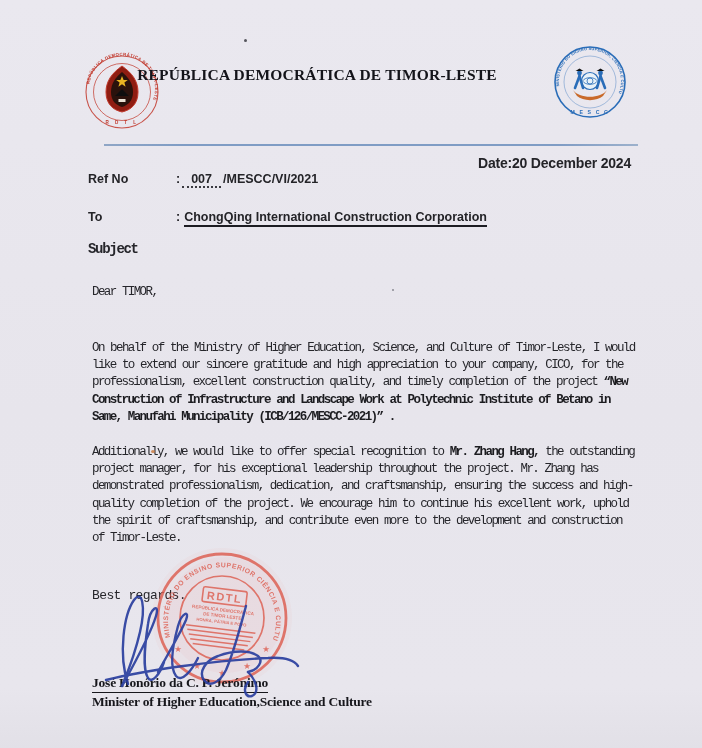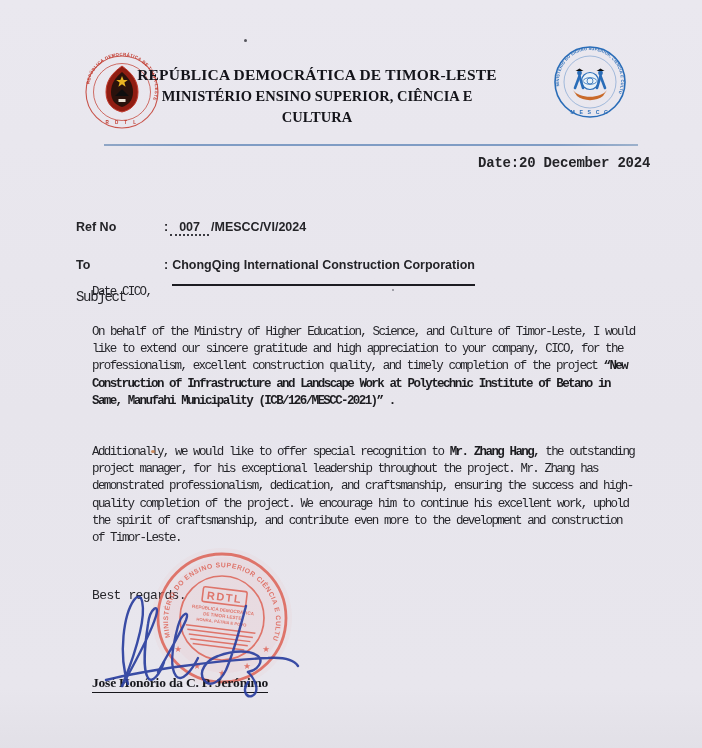--- a/index.html
+++ b/index.html
@@ -12,37 +12,37 @@
   .abs{position:absolute;}
   
   .letterhead{left:130px;top:64px;width:374px;text-align:center;
     font-family:"Liberation Serif",serif;font-weight:bold;color:#14141a;}
   .lh1{font-size:15.5px;line-height:22px;letter-spacing:.2px;}
   .lh2{font-size:14.5px;line-height:21px;}
   .lh3{font-size:14px;line-height:20px;}
   .rule{left:104px;top:144px;width:534px;height:2px;
     background:linear-gradient(90deg,#8fa6c6,#7f9cc4 15%,#7f9cc4 85%,#9db1cc);}
   
-  .date{left:478px;top:155px;font-size:14px;font-weight:bold;letter-spacing:-.2px;color:#242428;font-family:Liberation Mono, monospace;}
-  .row{left:76px;display:flex;font-size:12.5px;font-weight:bold;color:#242428;margin-top:48px;}
+  .date{left:478px;top:155px;font-size:14px;font-weight:bold;letter-spacing:-.2px;color:#242428;}
+  .row{left:88px;display:flex;font-size:12.5px;font-weight:bold;color:#242428;}
   .row .lbl{width:88px;flex:0 0 88px;}
   .ref-row{top:172px;}
   .to-row{top:210px;justify-content:center;}
   .dotted{border-bottom:2px dotted #3a3a40;padding:0 9px;margin:0 2px;}
-  .to-val{border-bottom:2px solid #1c1c22;padding-bottom:12px;margin-left:4px;}
+  .to-val{border-bottom:2px solid #1c1c22;padding-bottom:1px;margin-left:4px;}
   
   .mono{font-family:"Liberation Mono",monospace;color:#26262b;}
   .subject-row{top:241px;font-size:14px;font-weight:normal;}
-  .subject-row .lbl{letter-spacing:-1.3px;}
+  .subject-row .lbl{letter-spacing:-1.3px;font-weight:bold;}
   .subject-row .val{padding-left:12px;letter-spacing:.2px;}
   .body-text{left:92px;width:546px;font-size:12.5px;letter-spacing:-1.6px;
     line-height:17.2px;margin:0;word-spacing:.4px;}
   .body-text strong{font-weight:bold;color:#1c1c20;}
   .salutation{top:284px;}
-  .para1{top:324px;}
+  .para1{top:340px;}
   .para2{top:444px;}
   .regards{top:587px;font-size:13px;letter-spacing:-.6px;}
   
   .signer-name{left:92px;top:675px;font-family:"Liberation Serif",serif;
     font-weight:bold;font-size:13.5px;color:#17171c;
     border-bottom:1.8px solid #17171c;padding-bottom:1px;letter-spacing:-.2px;}
   .signer-title{left:92px;top:694px;font-family:"Liberation Serif",serif;
     font-weight:bold;font-size:13.5px;color:#17171c;letter-spacing:-.2px;}
   
   .emblem-left{left:82px;top:50px;width:80px;height:80px;}
@@ -74,21 +74,20 @@
       <path d="M40,22 C46,27 51,33 51,42 C51,51 46,55 40,57 C34,55 29,51 29,42 C29,33 34,27 40,22 Z" fill="#2a120c"></path>
       <polygon points="40,26 41.6,30 45.8,30 42.4,32.6 43.6,36.8 40,34.2 36.4,36.8 37.6,32.6 34.2,30 38.4,30" fill="#e8b423"></polygon>
       <path d="M33,46 L40,39 L47,46 Z" fill="#0e0e0e"></path>
       <rect x="36.5" y="49" width="7" height="3" fill="#e9e2d6"></rect>
       <text x="40" y="74" text-anchor="middle" font-size="4.6" font-weight="bold" fill="#c23a2e" letter-spacing="2.4">R D T L</text>
     </svg>
   </div>
 
   <div class="abs letterhead">
     <div class="lh1">REPÚBLICA DEMOCRÁTICA DE TIMOR-LESTE</div>
-    <div class="lh2">MINISTÉRIO ENSINO SUPERIOR, CIÊNCIA E CULTURA</div>
   </div>
 
   <div class="abs logo-right">
     <svg width="76" height="76" viewBox="0 0 76 76">
       <defs>
           <path id="logR" d="M 9,48 A 31,31 0 1 1 67,48"></path>
         </defs>
       <circle cx="38" cy="38" r="35" fill="none" stroke="#2a6db8" stroke-width="1.6"></circle>
       <circle cx="38" cy="38" r="26" fill="none" stroke="#2a6db8" stroke-width=".7" opacity=".55"></circle>
       <text font-size="4" font-weight="bold" fill="#2a6db8" letter-spacing=".2">
@@ -111,33 +110,33 @@
       <text x="38" y="70" text-anchor="middle" font-size="5.2" font-weight="bold" fill="#2a6db8" letter-spacing="1.6">M E S C C</text>
     </svg>
   </div>
 
   <div class="abs rule"></div>
 
   <div class="abs date">Date:20 December 2024</div>
 
   <div class="abs row ref-row">
     <span class="lbl">Ref No</span>
-    <span><span>:</span><span class="dotted">007</span><span>/MESCC/VI/2024</span></span>
+    <span><span>:</span><span class="dotted">007</span><span>/MESCC/VI/2021</span></span>
   </div>
 
   <div class="abs row to-row">
     <span class="lbl">To</span>
     <span><span>:</span><span class="to-val">ChongQing International Construction Corporation</span></span>
   </div>
 
   <div class="abs row mono subject-row">
     <span class="lbl">Subject</span>
   </div>
 
-  <p class="abs mono body-text salutation">Date CICO,</p>
+  <p class="abs mono body-text salutation">Dear TIMOR,</p>
 
   <p class="abs mono body-text para1"><span>On behalf of the Ministry of Higher Education, Science, and Culture of Timor-Leste, I would like to extend our sincere gratitude and high appreciation to your company, CICO, for the professionalism, excellent construction quality, and timely completion of the project  </span><strong>“New Construction of Infrastructure and Landscape Work at Polytechnic Institute of Betano in Same, Manufahi Municipality (ICB/126/MESCC-2021)” .</strong></p>
 
   <p class="abs mono body-text para2"><span>Additionally, we would like to offer special recognition to </span><strong>Mr. Zhang Hang,</strong><span> the outstanding project manager, for his exceptional leadership throughout the project. Mr. Zhang has demonstrated professionalism, dedication, and craftsmanship, ensuring the success and high-quality completion of the project. We encourage him to continue his excellent work, uphold the spirit of craftsmanship, and contribute even more to the development and construction of Timor-Leste.</span></p>
 
   <p class="abs mono body-text regards">Best  regards.</p>
 
   <div class="abs stamp">
     <svg width="150" height="150" viewBox="0 0 150 150">
       <defs>
@@ -181,18 +180,19 @@
         <path d="M24,110 C34,92 52,60 58,40 C62,26 52,32 50,48 C47,68 44,92 50,102 C54,108 62,98 66,86"></path>
         <path d="M60,96 C70,78 82,58 88,44 C92,34 84,36 80,50 C74,72 72,92 78,100 C84,107 94,94 100,82"></path>
         <path d="M148,30 C142,52 136,76 128,94 C122,106 112,112 106,104 C100,96 108,84 120,80 C136,74 152,74 160,80 C166,85 160,94 150,96"></path>
         <path d="M8,104 C48,94 120,84 170,82 C186,81 196,84 200,90"></path>
         <path d="M150,96 C158,104 162,116 154,120 C148,122 144,114 150,106"></path>
       </g>
     </svg>
   </div>
 
   <div class="abs signer-name">José Honório da C. P. Jerónimo</div>
+  <div class="abs signer-title">Minister of  Higher Education,Science and Culture</div>
 
   <div class="speck speck1"></div>
   <div class="speck speck2"></div>
   <div class="speck speck3"></div>
 
 </div>
 
 </body></html>

